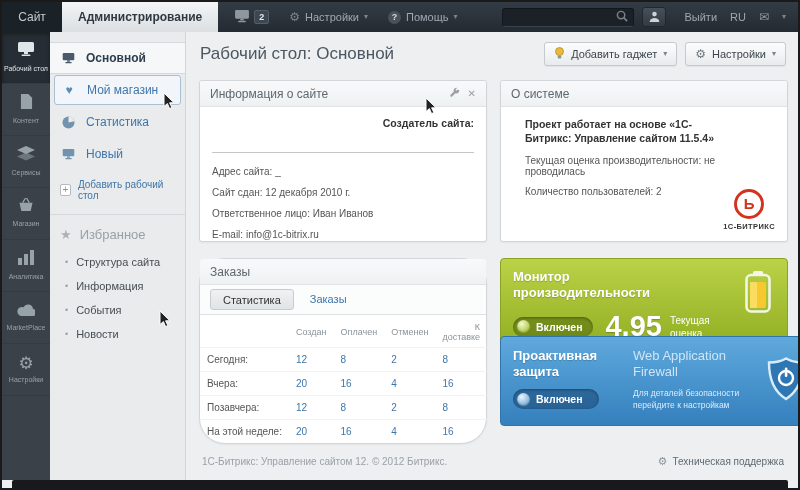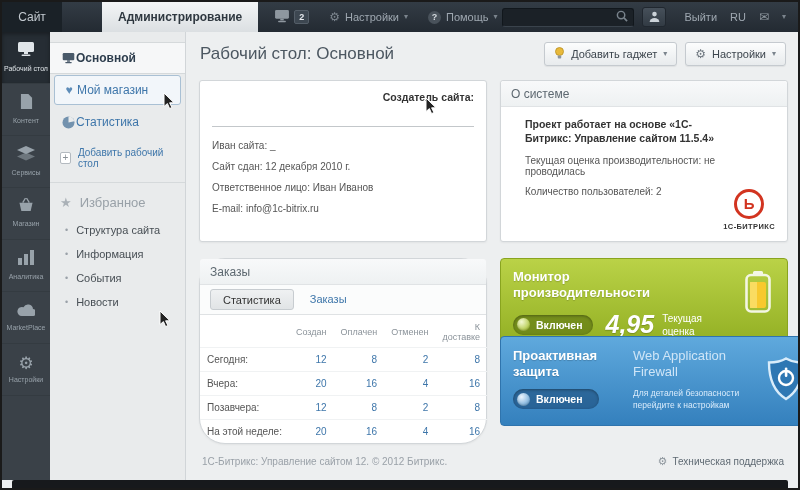--- a/index.html
+++ b/index.html
@@ -4,21 +4,21 @@
 <style>
   *{margin:0;padding:0;box-sizing:border-box;}
   html,body{width:800px;height:490px;}
   body{font-family:"Liberation Sans","DejaVu Sans",sans-serif;background:#edeff0;position:relative;overflow:hidden;}
   .frame{position:absolute;inset:0;border:2px solid #1a1a1a;background:#edeff0;overflow:hidden;}
 
   
   .topbar{position:absolute;top:0;left:0;right:0;height:30px;background:linear-gradient(#333c45,#232a32);display:flex;align-items:center;color:#9fa8b1;font-size:11px;z-index:10;}
   .tab{height:30px;line-height:30px;cursor:default;}
   .tab-site{width:60px;text-align:center;background:#1a2127;color:#c3cad0;font-size:12px;}
-  .tab-admin{padding:0 16px;background:linear-gradient(#f3f5f6,#dbdfe2);color:#2f3840;font-weight:bold;font-size:12px;margin-left:40px;}
+  .tab-admin{padding:0 16px;background:linear-gradient(#f3f5f6,#dbdfe2);color:#2f3840;font-weight:bold;font-size:12px;}
   .tb-notify{display:flex;align-items:center;margin-left:16px;color:#8e979f;}
   .badge{display:inline-block;margin-left:4px;background:#3d4751;border:1px solid #545e68;color:#e7ebef;font-size:9px;line-height:12px;padding:0 4px;border-radius:2px;font-weight:bold;}
   .tb-menu{display:flex;align-items:center;gap:5px;margin-left:20px;}
   .gear-glyph{font-size:12px;color:#7d868f;line-height:1;}
   .help-circle{width:13px;height:13px;border-radius:50%;background:#49525b;color:#d6dbe0;font-size:9px;font-weight:bold;text-align:center;line-height:13px;}
   .caret{font-size:8px;color:#7b848d;line-height:1;}
   .tb-search{margin-left:auto;display:flex;align-items:center;background:#1b2127;border:1px solid #11171c;border-bottom-color:#3a434c;border-radius:3px;height:19px;width:132px;padding:0 5px;}
   .tb-search input{flex:1;background:transparent;border:none;outline:none;color:#cfd5da;font-size:11px;min-width:0;}
   .tb-search svg{color:#79838c;flex:0 0 auto;}
   .user-btn{width:24px;height:20px;margin-left:8px;background:linear-gradient(#46505a,#323b44);border:1px solid #20272f;border-radius:3px;display:flex;align-items:center;justify-content:center;color:#ccd3d9;}
@@ -26,21 +26,21 @@
   .mail-glyph{font-size:12px;color:#8d969e;line-height:1;}
 
   
   .iconbar{position:absolute;top:30px;left:0;bottom:8px;width:48px;background:#3a4148;z-index:5;}
   .ib-item{height:52px;display:flex;flex-direction:column;align-items:center;justify-content:center;gap:4px;color:#98a2aa;border-bottom:1px solid #343b41;cursor:default;}
   .ib-item.active{background:#262d34;color:#e0e5e9;box-shadow:inset 0 2px 4px rgba(0,0,0,.35);}
   .ib-label{font-size:7px;text-align:center;line-height:1.25;padding:0 2px;}
 
   
   .sidebar{position:absolute;top:30px;left:48px;bottom:8px;width:136px;background:#e9ebec;border-right:1px solid #d1d5d8;padding-top:10px;z-index:4;}
-  .sb-item{height:32px;display:flex;align-items:center;gap:0;padding:0 10px;font-size:12px;color:#3e76aa;}
+  .sb-item{height:32px;display:flex;align-items:center;gap:10px;padding:0 10px;font-size:12px;color:#3e76aa;}
   .sb-item.selected{background:#f6f7f8;border-top:1px solid #d5d9db;border-bottom:1px solid #d5d9db;color:#2d3d4d;font-weight:bold;}
   .sb-item.hovered{border:1px solid #a9c0d4;border-radius:3px;background:#f2f6fa;margin:1px 4px;padding:0 6px;height:30px;}
   .sb-icon{width:16px;display:flex;justify-content:center;align-items:center;color:#7392ae;flex:0 0 auto;}
   .heart-glyph{font-size:12px;color:#5d8cb8;line-height:1;}
   .sb-add{display:flex;align-items:center;gap:7px;padding:9px 10px 5px;font-size:10px;color:#3e76aa;}
   .plusbox{width:12px;height:12px;border:1px solid #b4bac0;background:#fff;color:#8a9197;font-size:10px;line-height:10px;text-align:center;border-radius:2px;}
   .sb-divider{height:1px;background:#d5d9db;margin:8px 0 6px;}
   .fav-title{display:flex;align-items:center;gap:8px;padding:6px 10px 8px;font-size:13px;color:#99a1a8;}
   .star-glyph{font-size:13px;color:#aab1b7;line-height:1;}
   .fav-item{display:flex;align-items:center;gap:8px;padding:6px 10px 6px 15px;font-size:11px;color:#474e54;}
@@ -69,32 +69,32 @@
   .bitrix-logo{position:absolute;right:12px;bottom:10px;text-align:center;}
   .logo-mark{width:30px;height:30px;margin:0 auto 3px;border:3px solid #d23420;border-radius:50%;color:#d23420;font-weight:bold;font-size:15px;line-height:24px;text-align:center;background:#fff;}
   .logo-text{font-size:7.5px;font-weight:bold;color:#333;letter-spacing:.4px;}
 
   .orders-tabs{display:flex;align-items:center;height:30px;padding:0 10px;gap:4px;background:#fbfcfc;border-bottom:1px solid #dfe2e4;}
   .otab{height:21px;line-height:21px;padding:0 12px;font-size:11px;cursor:default;}
   .otab.active{background:linear-gradient(#eff1f2,#e1e4e6);border:1px solid #c7ccd0;border-radius:3px;color:#333;}
   .otab.plain{color:#3e76aa;}
   .orders-table{width:100%;border-collapse:collapse;font-size:10px;}
   .orders-table th{font-weight:normal;color:#8b939a;font-size:9px;text-align:right;padding:7px 7px 5px;}
-  .orders-table td{text-align:right;padding:6px 7px;}
+  .orders-table td{padding:6px 7px;}
   .orders-table td.rl{text-align:left;color:#555;width:84px;white-space:nowrap;}
   .orders-table tbody tr{border-top:1px solid #f0f2f3;}
   .orders-table a{color:#3e76aa;text-decoration:none;}
 
   .widget-green{position:absolute;background:linear-gradient(#bad247,#92af23);border:1px solid #89a41f;border-radius:4px;padding:10px 12px;color:#fff;overflow:hidden;}
   .g-title{font-size:13px;font-weight:bold;width:180px;line-height:1.2;text-shadow:0 1px 1px rgba(0,0,0,.18);}
   .g-row{display:flex;align-items:center;margin-top:10px;gap:8px;}
   .pill{display:flex;align-items:center;gap:6px;height:20px;padding:0 11px 0 4px;background:rgba(50,70,0,.38);border-radius:11px;font-size:10.5px;font-weight:bold;color:#fff;box-shadow:inset 0 1px 3px rgba(0,0,0,.35);cursor:default;}
   .pill-dot{width:13px;height:13px;border-radius:50%;background:radial-gradient(circle at 35% 30%,#f3f9d2,#b4cb4d 70%);box-shadow:inset 0 -1px 2px rgba(0,0,0,.25);}
   .pill-dot.blue{background:radial-gradient(circle at 35% 30%,#ecf5fd,#7fb3dd 70%);}
-  .g-score{font-size:25px;font-weight:bold;margin-left:4px;text-shadow:0 1px 1px rgba(0,0,0,.22);font-style:italic;}
+  .g-score{font-size:29px;font-weight:bold;margin-left:4px;text-shadow:0 1px 1px rgba(0,0,0,.22);}
   .g-caption{font-size:10px;width:44px;line-height:1.3;}
   .g-batt{position:absolute;right:16px;top:12px;}
 
   .widget-blue{position:absolute;background:linear-gradient(#5fa9dd,#3480bd);border:1px solid #2f74ad;border-radius:4px;padding:11px 12px;color:#fff;overflow:hidden;}
   .b-cols{display:flex;gap:12px;}
   .b-left{width:108px;}
   .b-title{font-size:13px;font-weight:bold;line-height:1.2;text-shadow:0 1px 1px rgba(0,0,0,.18);}
   .b-left .pill{margin-top:10px;width:86px;background:rgba(8,40,78,.38);}
   .b-mid{width:118px;}
   .b-sub{font-size:13px;color:#cfe5f7;line-height:1.2;}
@@ -238,20 +238,30 @@
       <span>Мой магазин</span>
     </div>
     <div class="sb-item">
       <span class="sb-icon">
           <svg width="13" height="13" viewBox="0 0 13 13">
             <circle cx="6.5" cy="6.5" r="6" fill="currentColor"></circle>
             <path d="M6.5 6.5 L6.5 0.5 A6 6 0 0 1 12.3 5.2 Z" fill="#e9ebec"></path>
           </svg>
         </span>
       <span>Статистика</span>
+    </div>
+    <div class="sb-item">
+      <span class="sb-icon">
+          <svg width="13" height="11" viewBox="0 0 18 15">
+            <rect x="1" y="0" width="16" height="10" rx="1.5" fill="currentColor"></rect>
+            <rect x="7" y="10" width="4" height="2" fill="currentColor"></rect>
+            <rect x="4.5" y="12.4" width="9" height="1.6" rx="0.8" fill="currentColor"></rect>
+          </svg>
+        </span>
+      <span>Новый</span>
     </div>
     <div class="sb-add">
       <span class="plusbox">+</span>
       <span>Добавить рабочий стол</span>
     </div>
     <div class="sb-divider"></div>
     <div class="fav-title">
       <span class="star-glyph">★</span>
       <span>Избранное</span>
     </div>
@@ -288,25 +298,34 @@
         </div>
         <div class="btn">
           <span class="gear-glyph" style="color:#6e777f;">⚙</span>
           <span>Настройки</span>
           <span class="caret">▾</span>
         </div>
       </div>
     </div>
 
     <div class="widget" style="left:13px;top:48px;width:288px;height:162px;">
+      <div class="w-head">
+        <span>Информация о сайте</span>
+        <span class="w-tools">
+          <span><svg width="11" height="11" viewBox="0 0 12 12">
+                <path d="M11 3.2 a3 3 0 0 1-4 3.6 L3.4 10.4 a1.3 1.3 0 0 1-1.8-1.8 L5.2 5 a3 3 0 0 1 3.6-4 L7 2.8 8 4 9.2 3 Z" fill="currentColor"></path>
+              </svg></span>
+          <span>✕</span>
+        </span>
+      </div>
       <div class="info-body">
         <div class="info-creator">Создатель сайта:</div>
         <div class="info-underline"></div>
         <div class="info-row">
-          <span>Иван сайта:</span>
+          <span>Адрес сайта:</span>
           <span>_</span>
         </div>
         <div class="info-row">
           <span>Сайт сдан:</span>
           <span>12 декабря 2010 г.</span>
         </div>
         <div class="info-row">
           <span>Ответственное лицо:</span>
           <span>Иван Иванов</span>
         </div>

